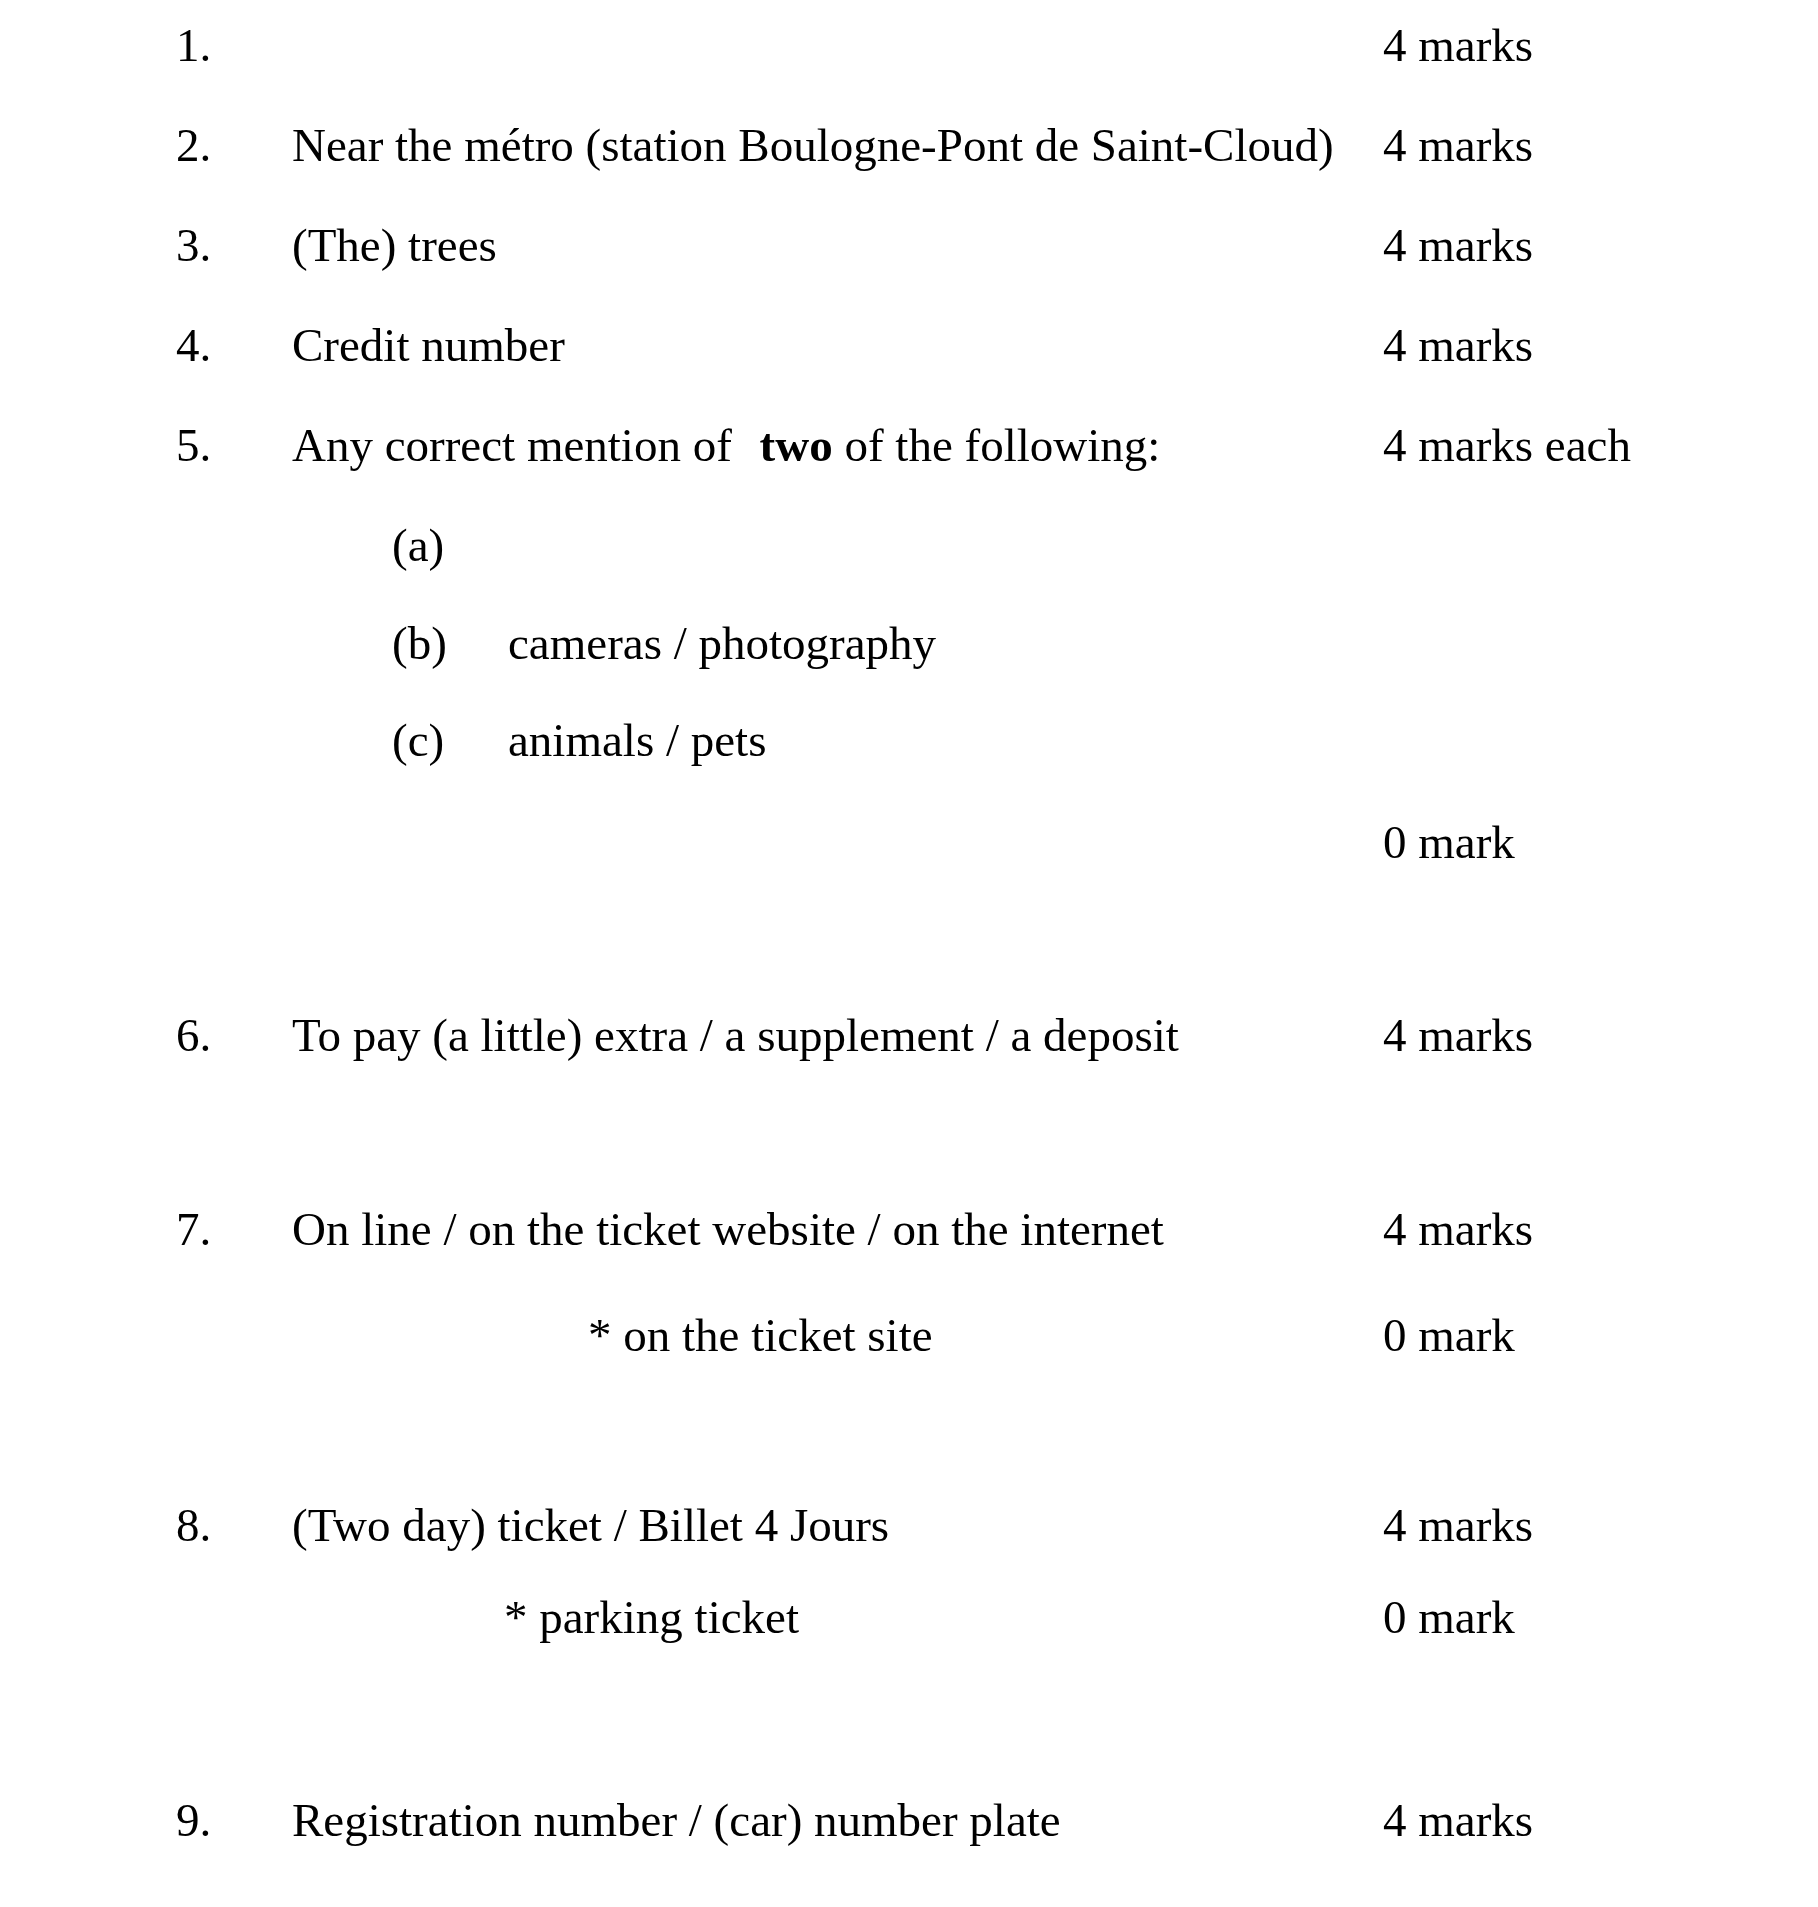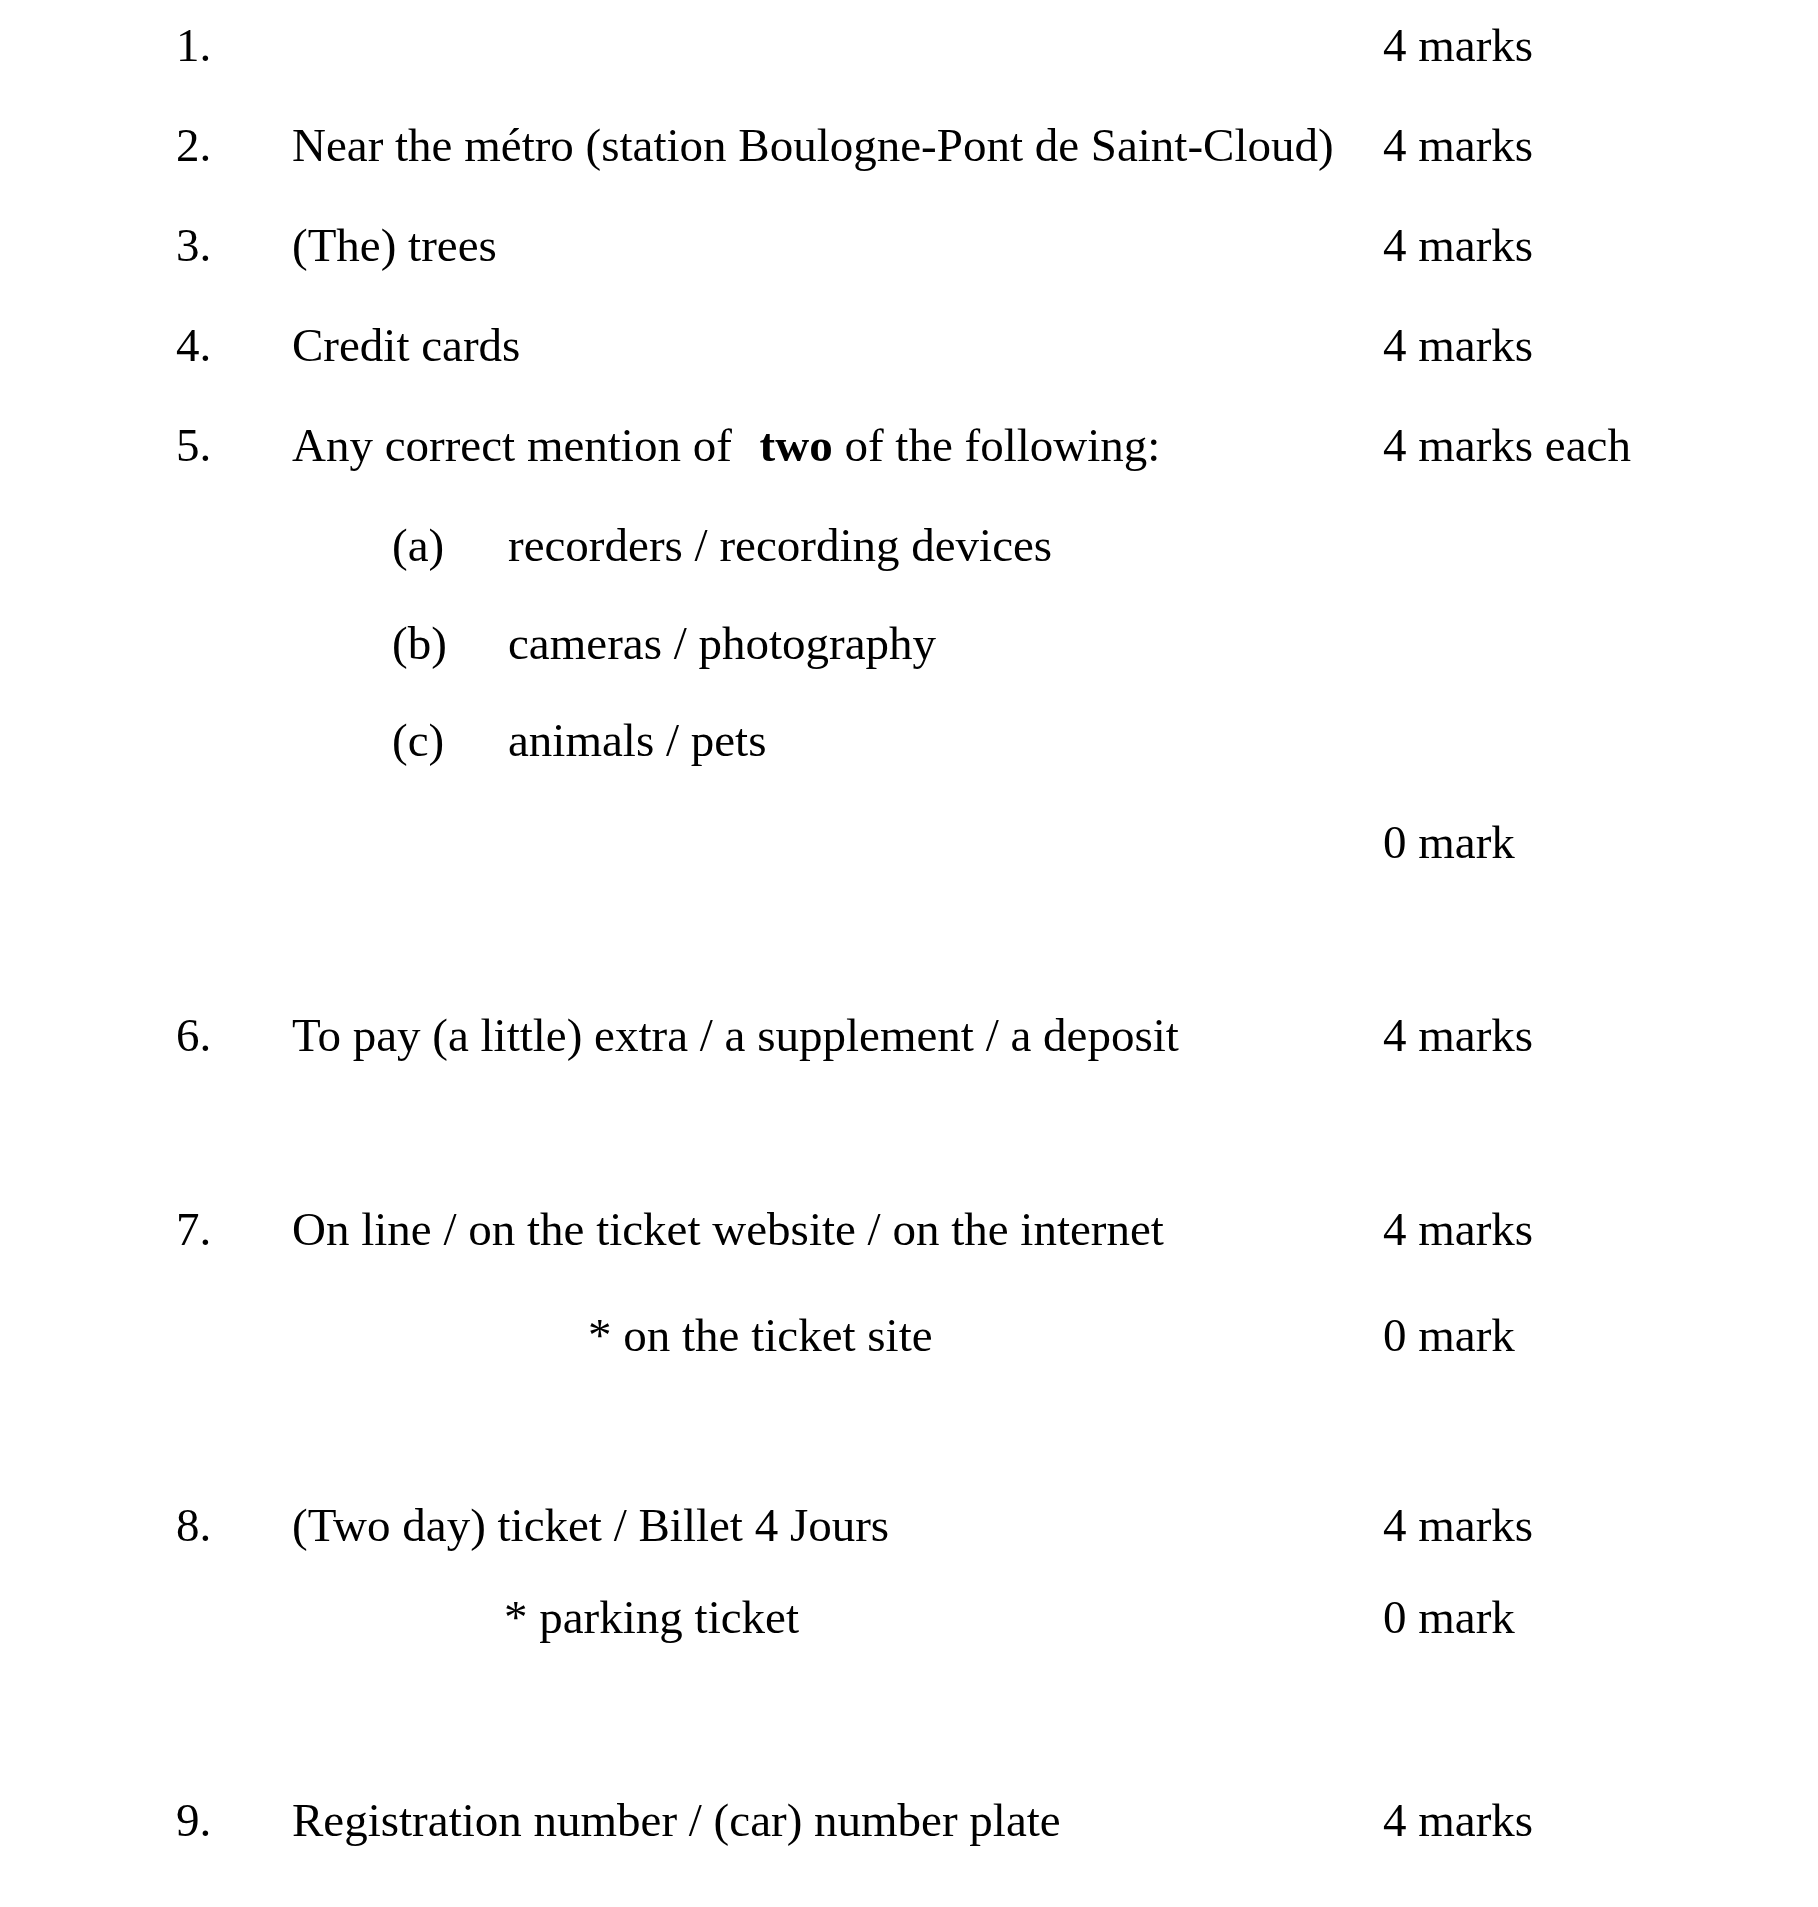--- a/index.html
+++ b/index.html
@@ -41,33 +41,32 @@
   </div>
 
   <div class="line" style="top:218px">
     <span class="num">3.</span>
     <span class="txt">(The) trees</span>
     <span class="marks">4 marks</span>
   </div>
 
   <div class="line" style="top:318px">
     <span class="num">4.</span>
-    <span class="txt">Credit cards</span>
+    <span class="txt">Credit number</span>
     <span class="marks">4 marks</span>
   </div>
 
   <div class="line" style="top:418px">
     <span class="num">5.</span>
     <span class="txt cell"><span>Any correct mention of </span><span class="bold">two</span><span> of the following:</span></span>
     <span class="marks">4 marks each</span>
   </div>
 
   <div class="line" style="top:518px">
     <span class="opt-label">(a)</span>
-    <span class="opt-text">recorders / recording devices</span>
   </div>
 
   <div class="line" style="top:616px">
     <span class="opt-label">(b)</span>
     <span class="opt-text">cameras / photography</span>
   </div>
 
   <div class="line" style="top:713px">
     <span class="opt-label">(c)</span>
     <span class="opt-text">animals / pets</span>

